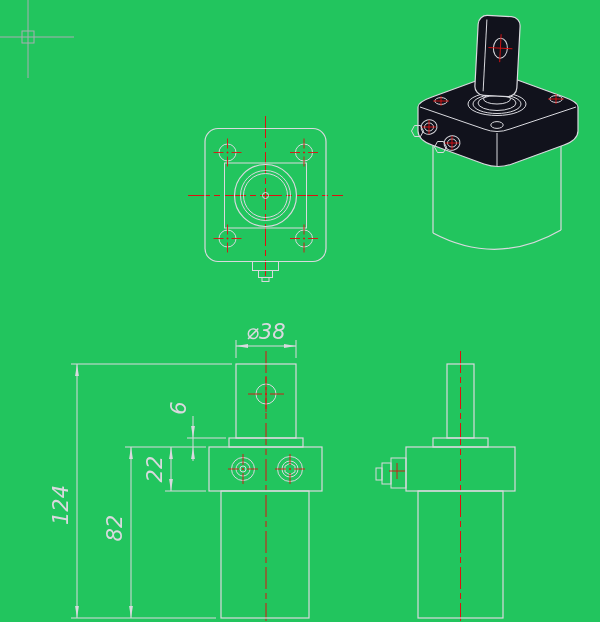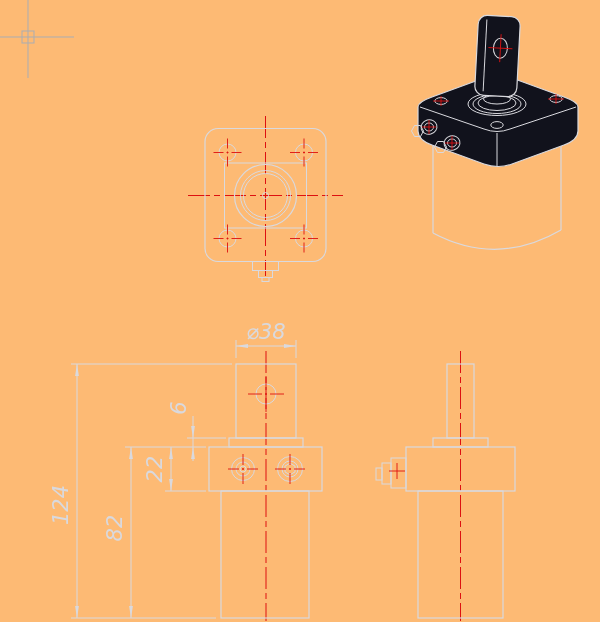--- a/index.html
+++ b/index.html
@@ -1,16 +1,16 @@
 <!DOCTYPE html>
 <html><head>
 <meta charset="utf-8">
 <style>
   html,body{margin:0;padding:0;background:#11121c;}
-  .canvas{position:relative;width:600px;height:622px;background:#fdba74;overflow:hidden;}
+  .canvas{position:relative;width:600px;height:622px;background:#22c55e;overflow:hidden;}
   svg{display:block;}
   .w  {stroke:#d9d9de;fill:none;stroke-width:1.2;}
   .wt {stroke:#d9d9de;fill:none;stroke-width:1;}
   .wf {stroke:#d9d9de;fill:#11121c;stroke-width:1.2;}
   .cm {stroke:#dd1111;fill:none;stroke-width:0.9;}
   .cl {stroke:#dd1111;fill:none;stroke-width:1;stroke-dasharray:22 4 6 4;}
   .dim{stroke:#d9d9de;fill:none;stroke-width:1;}
   .ar {fill:#d9d9de;stroke:none;}
   .cur{stroke:#a9adb3;fill:none;stroke-width:1;}
   .dim-text{font:italic 21px "DejaVu Sans", sans-serif;fill:#d9d9de;}

